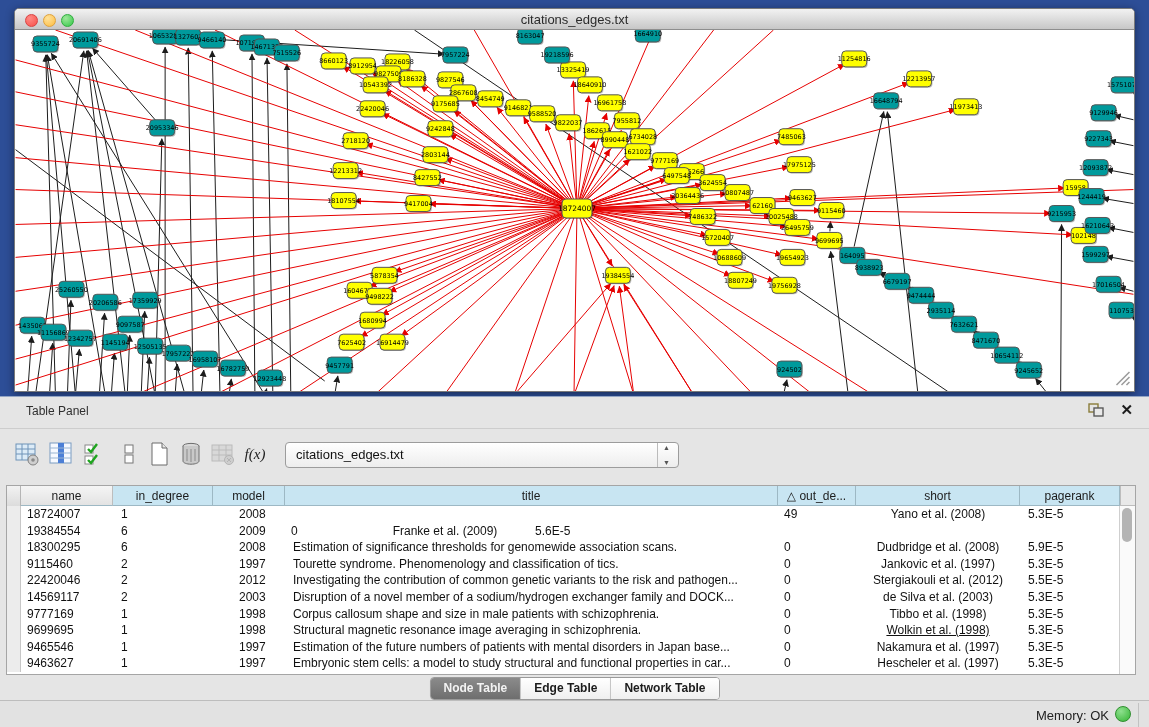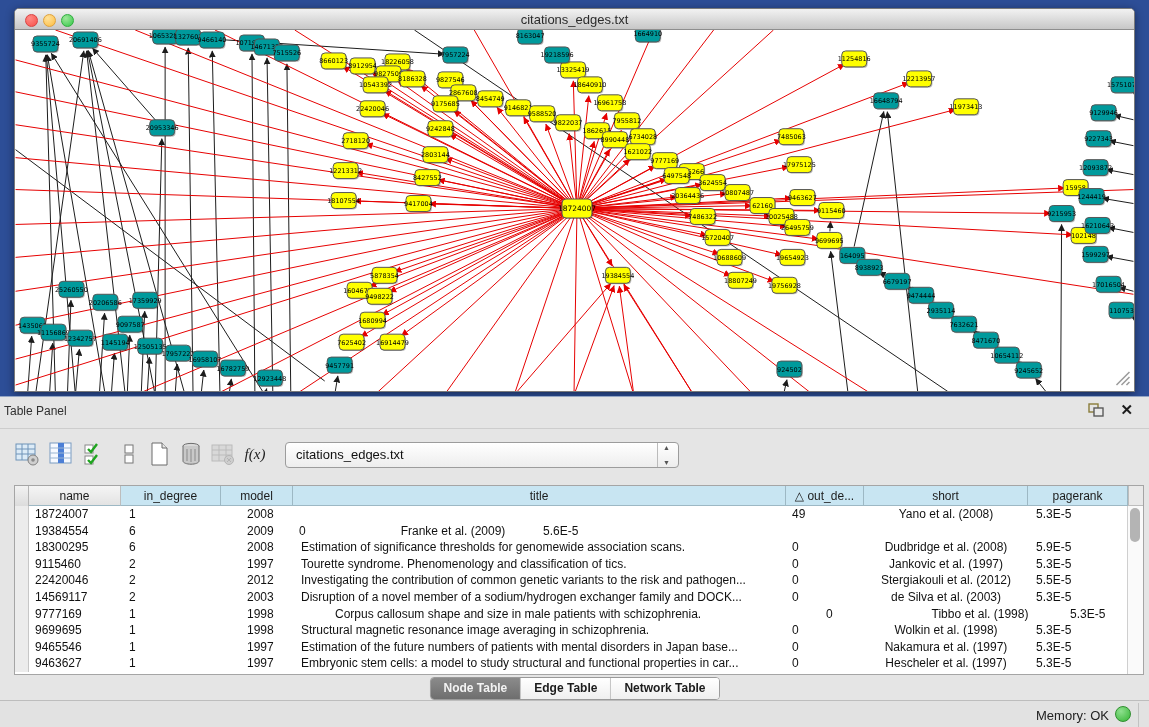--- a/index.html
+++ b/index.html
@@ -11,35 +11,35 @@
   .light{position:absolute;top:4.5px;width:11px;height:11px;border-radius:50%;}
   .light.red{left:10px;background:radial-gradient(circle at 35% 30%,#ff8a85,#f75049);border:1px solid #d94343;}
   .light.yellow{left:28px;background:radial-gradient(circle at 35% 30%,#ffe29a,#fdbc40);border:1px solid #dfa23c;}
   .light.green{left:46px;background:radial-gradient(circle at 35% 30%,#9ee89a,#34c749);border:1px solid #2fae3e;}
   .titlebar .title{position:absolute;left:0;right:0;top:3px;text-align:center;font-size:13px;color:#2b2b2b;font-weight:500;}
   svg.canvas{position:absolute;left:0;top:21px;width:1119px;height:361px;background:#fff;}
   svg.canvas text{font-family:"DejaVu Sans",sans-serif;}
   
   .table-panel{position:absolute;left:0;top:396px;width:1149px;height:331px;background:#e5e5e5;border-top:1px solid #93a5c4;}
   .tp-header{position:absolute;left:0;top:0;width:100%;height:30px;}
-  .tp-title{position:absolute;left:4px;top:7px;font-size:12px;color:#2f2f2f;}
+  .tp-title{position:absolute;left:26px;top:7px;font-size:12px;color:#2f2f2f;}
   .tp-float{position:absolute;right:44px;top:6px;width:17px;height:15px;cursor:pointer;}
   .tp-close{position:absolute;right:16px;top:4px;font-size:15px;font-weight:bold;color:#1c1c1c;cursor:pointer;}
   .tp-sep{position:absolute;left:0;top:31px;width:100%;height:1px;background:#cdcdcd;}
   
   .tp-toolbar{position:absolute;left:0;top:40px;width:100%;height:40px;}
   .tbi{position:absolute;top:4px;width:26px;height:26px;cursor:pointer;}
   .fx{font-family:"Liberation Serif",serif;font-style:italic;font-size:15px;color:#222;line-height:26px;text-align:center;}
   .combo{position:absolute;left:285px;top:5px;width:392px;height:24px;background:linear-gradient(#ffffff,#ededed);border:1px solid #9c9c9c;border-radius:4px;}
   .combo .val{position:absolute;left:10px;top:4px;font-size:13px;color:#111;}
   .combo .step{position:absolute;right:0;top:0;width:20px;height:100%;border-left:1px solid #bbb;}
   .combo .step:before{content:"▲";position:absolute;left:5px;top:1px;font-size:7px;color:#555;}
   .combo .step:after{content:"▼";position:absolute;left:5px;bottom:1px;font-size:7px;color:#555;}
   
-  .grid{position:absolute;left:14px;top:88px;width:1128px;height:188px;background:#fff;border:1px solid #a5a5a5;}
+  .grid{position:absolute;left:6px;top:88px;width:1128px;height:188px;background:#fff;border:1px solid #a5a5a5;}
   .g-head{position:absolute;left:0;top:0;right:15px;height:20px;display:flex;}
   .g-gut{width:13px;background:linear-gradient(#f2f2f2,#dcdcdc);border-right:1px solid #b5b5b5;}
   .th{box-sizing:border-box;height:20px;line-height:20px;text-align:center;font-size:12px;color:#1c1c1c;background:#c8e5f2;border-right:1px solid #9db8c4;border-bottom:1px solid #9db8c4;overflow:hidden;white-space:nowrap;}
   .th.plain{background:linear-gradient(#f5f5f5,#e3e3e3);border-right:1px solid #bdbdbd;}
   .g-body{position:absolute;left:0;top:20px;right:15px;bottom:0;overflow:hidden;}
   .tr{display:flex;height:16.6px;line-height:16.6px;font-size:12px;color:#111;}
   .tr .gut{width:13px;background:#ececec;border-right:1px solid #c7c7c7;}
   .td{box-sizing:border-box;overflow:hidden;white-space:nowrap;}
   .g-scroll{position:absolute;right:0;top:20px;bottom:0;width:15px;background:#fafafa;border-left:1px solid #cfcfcf;}
   .g-thumb{position:absolute;left:2px;top:2px;width:10px;height:34px;background:#b4b4b4;border-radius:6px;}
@@ -920,33 +920,33 @@
           <div class="td" style="width: 493px; padding-left: 8px; text-align: left;">Disruption of a novel member of a sodium/hydrogen exchanger family and DOCK...</div>
           <div class="td" style="width: 78px; padding-left: 6px; text-align: left;">0</div>
           <div class="td" style="width: 164px; padding-left: 0px; text-align: center;">de Silva et al. (2003)</div>
           <div class="td" style="width: 106px; flex: 1 1 0%; padding-left: 8px; text-align: left;">5.3E-5</div>
         </div>
         <div class="tr">
           <div class="gut"></div>
           <div class="td" style="width: 92px; padding-left: 6px; text-align: left;">9777169</div>
           <div class="td" style="width: 100px; padding-left: 8px; text-align: left;">1</div>
           <div class="td" style="width: 72px; padding-left: 26px; text-align: left;">1998</div>
-          <div class="td" style="width: 493px; padding-left: 8px; text-align: left; margin-left: 34px;">Corpus callosum shape and size in male patients with schizophrenia.</div>
+          <div class="td" style="width: 493px; padding-left: 8px; text-align: left;">Corpus callosum shape and size in male patients with schizophrenia.</div>
           <div class="td" style="width: 78px; padding-left: 6px; text-align: left;">0</div>
           <div class="td" style="width: 164px; padding-left: 0px; text-align: center;">Tibbo et al. (1998)</div>
           <div class="td" style="width: 106px; flex: 1 1 0%; padding-left: 8px; text-align: left;">5.3E-5</div>
         </div>
         <div class="tr">
           <div class="gut"></div>
           <div class="td" style="width: 92px; padding-left: 6px; text-align: left;">9699695</div>
           <div class="td" style="width: 100px; padding-left: 8px; text-align: left;">1</div>
           <div class="td" style="width: 72px; padding-left: 26px; text-align: left;">1998</div>
           <div class="td" style="width: 493px; padding-left: 8px; text-align: left;">Structural magnetic resonance image averaging in schizophrenia.</div>
           <div class="td" style="width: 78px; padding-left: 6px; text-align: left;">0</div>
-          <div class="td" style="width: 164px; padding-left: 0px; text-align: center;">Wolkin et al. (1998)</div>
+          <div class="td" style="width: 164px; padding-left: 0px; text-align: center; text-decoration: underline;">Wolkin et al. (1998)</div>
           <div class="td" style="width: 106px; flex: 1 1 0%; padding-left: 8px; text-align: left;">5.3E-5</div>
         </div>
         <div class="tr">
           <div class="gut"></div>
           <div class="td" style="width: 92px; padding-left: 6px; text-align: left;">9465546</div>
           <div class="td" style="width: 100px; padding-left: 8px; text-align: left;">1</div>
           <div class="td" style="width: 72px; padding-left: 26px; text-align: left;">1997</div>
           <div class="td" style="width: 493px; padding-left: 8px; text-align: left;">Estimation of the future numbers of patients with mental disorders in Japan base...</div>
           <div class="td" style="width: 78px; padding-left: 6px; text-align: left;">0</div>
           <div class="td" style="width: 164px; padding-left: 0px; text-align: center;">Nakamura et al. (1997)</div>

